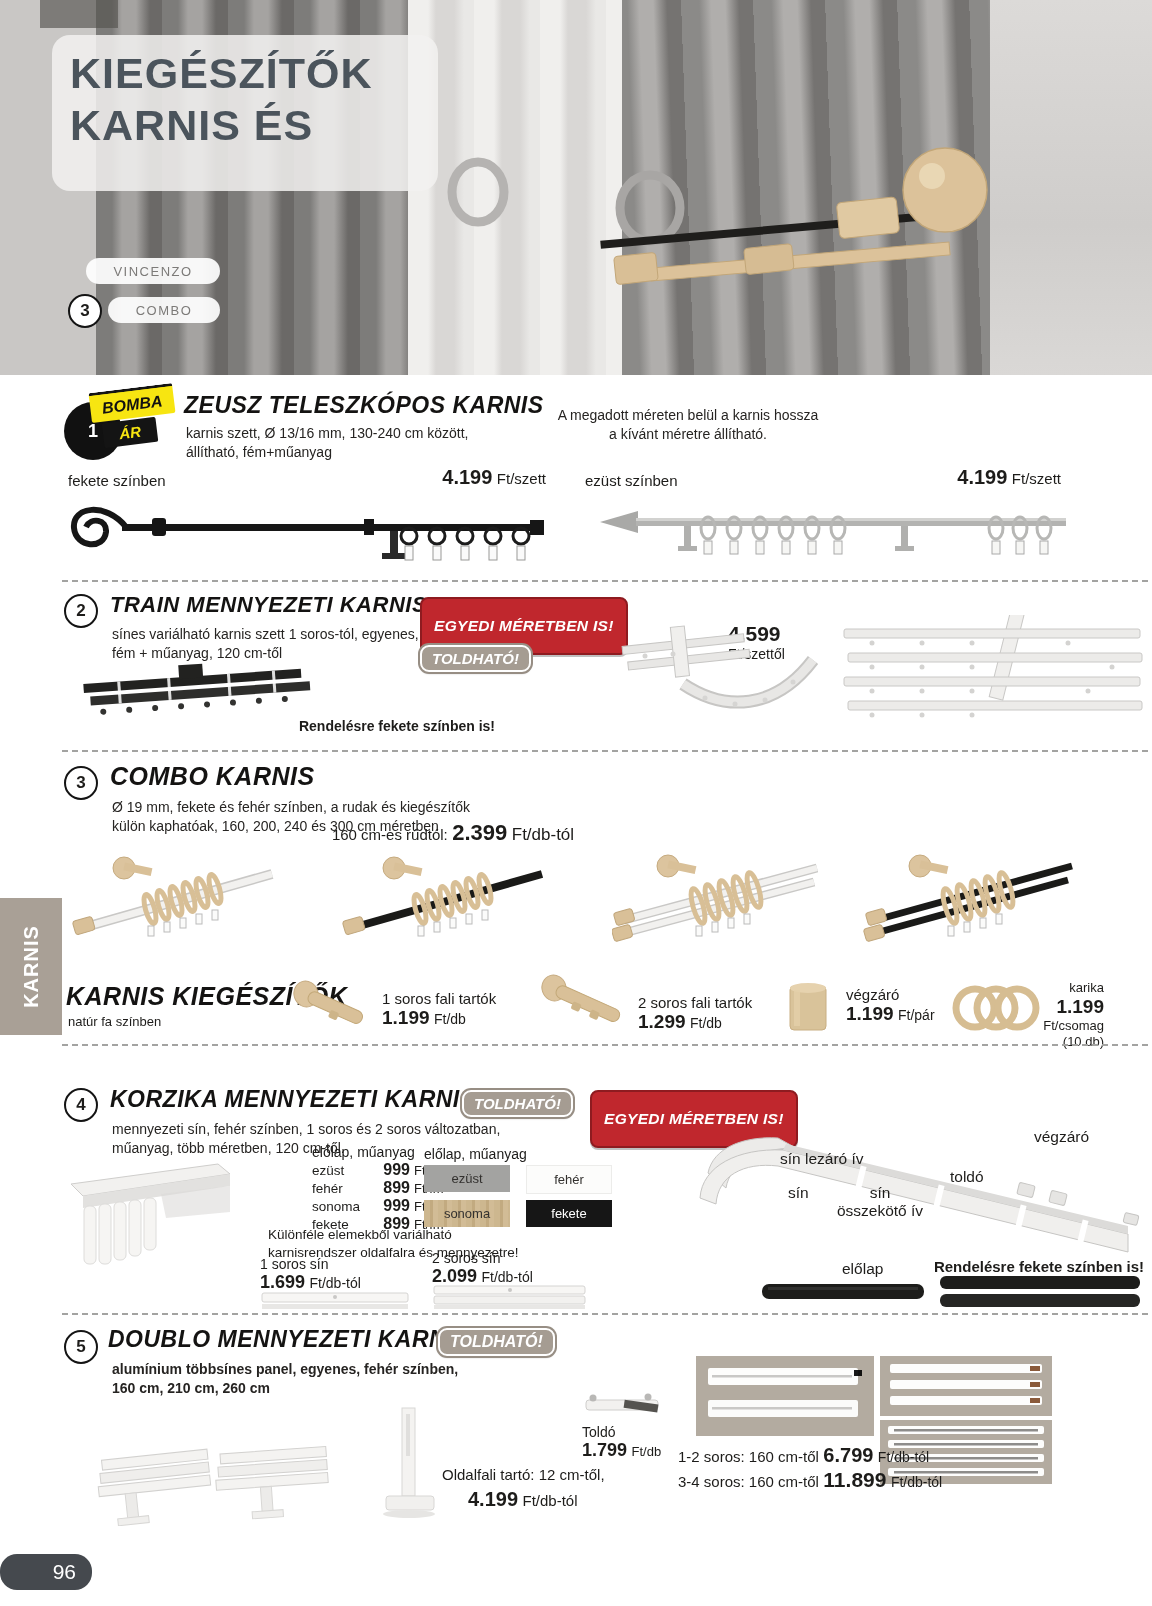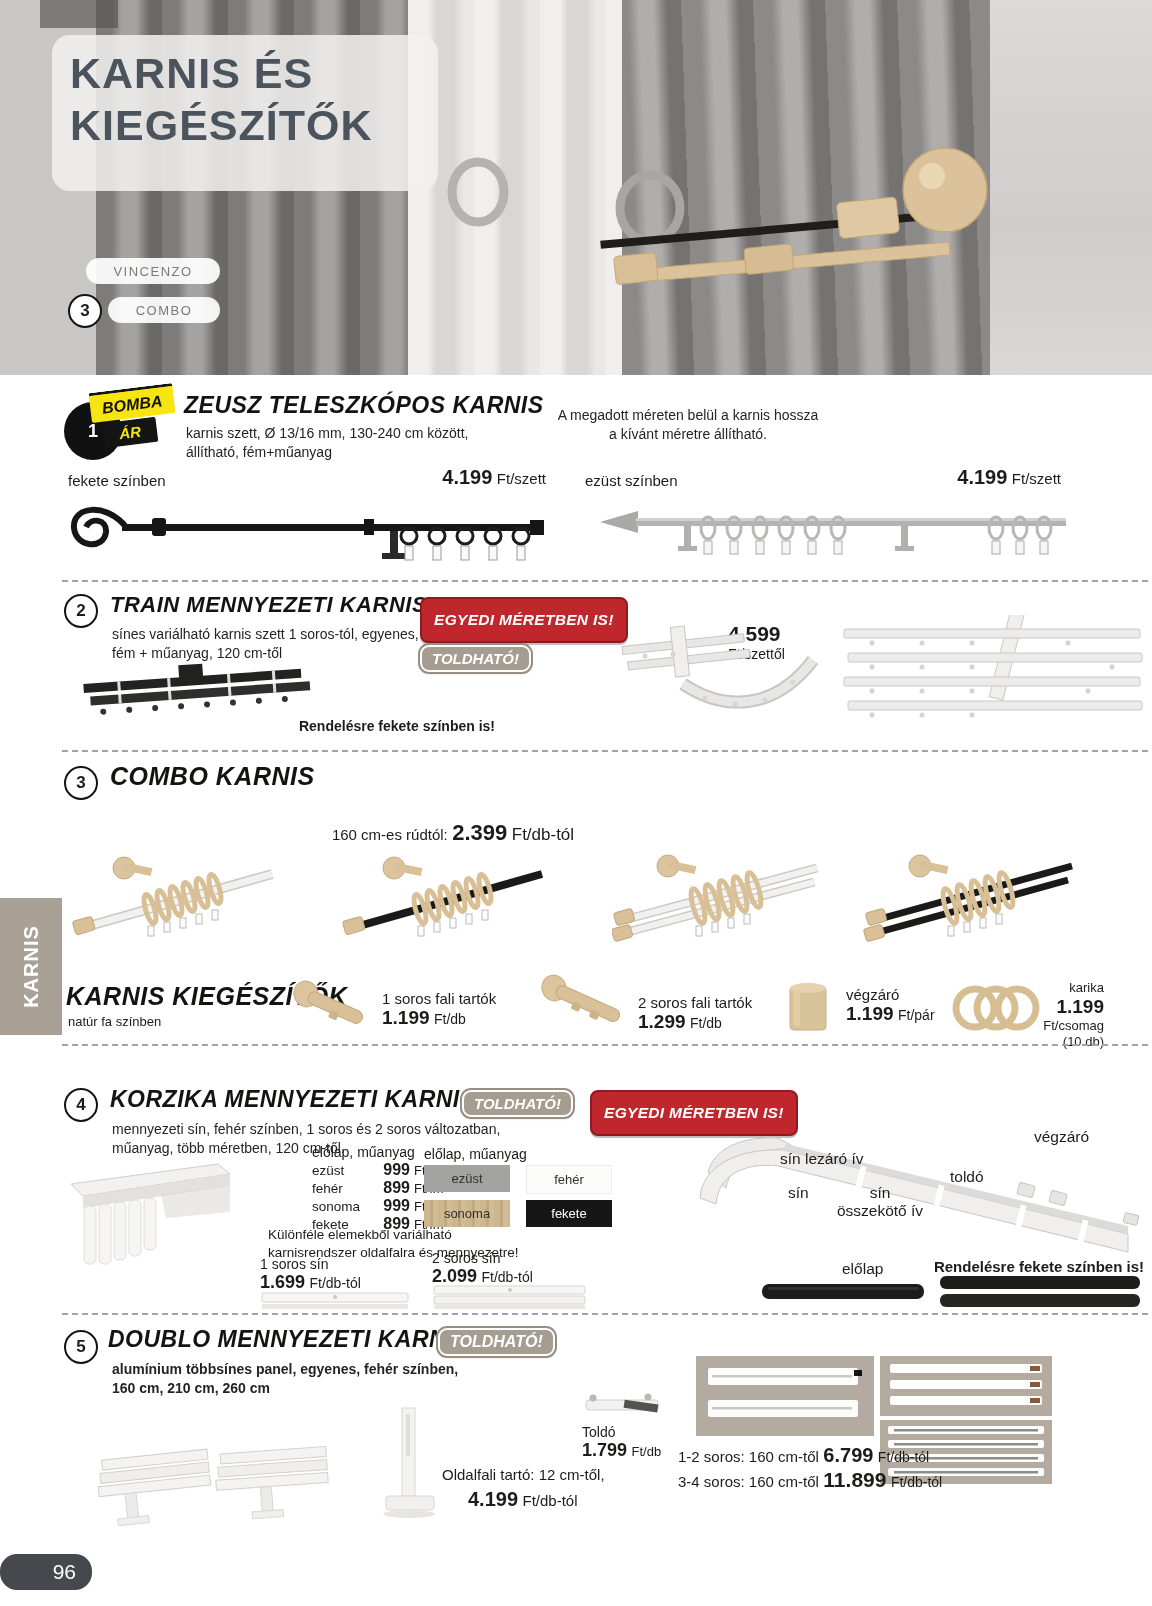--- a/index.html
+++ b/index.html
@@ -23,21 +23,21 @@
     letter-spacing:1px;color:var(--title-slate,#4b545c);}
   .pill{position:absolute;background:rgba(255,255,255,.92);border-radius:14px;display:flex;
     align-items:center;justify-content:center;font-size:13px;letter-spacing:1.5px;color:#7c7a78;}
   .num-circle{width:34px;height:34px;border:2.5px solid #141414;border-radius:50%;background:#fff;
     display:flex;align-items:center;justify-content:center;font-weight:bold;font-size:17px;box-sizing:border-box;}
   
   .sec-title{font-weight:bold;letter-spacing:.5px;color:#141312;white-space:nowrap;font-style:italic;}
   .desc{font-size:14px;line-height:1.38;color:#262422;}
   .dash{position:absolute;left:62px;right:4px;border-top:2px dashed #a3a3a1;height:0;}
   .badge-red{position:absolute;background:var(--accent-red,#c0272d);color:#fff;font-weight:bold;
-    font-style:italic;border:2px solid #8e1b20;border-radius:8px;padding:12px 12px;font-size:15.5px;
+    font-style:italic;border:2px solid #8e1b20;border-radius:8px;padding:18px 12px;font-size:15.5px;
     letter-spacing:.3px;box-shadow:0 2px 0 rgba(0,0,0,.25);white-space:nowrap;}
   .badge-taupe{position:absolute;background:var(--badge-taupe,#a59c92);color:#fff;font-weight:bold;
     font-style:italic;border-radius:9px;padding:3px 10px;font-size:15px;border:2px solid #fff;
     box-shadow:0 0 0 2px #978e84,0 2px 2px rgba(0,0,0,.2);white-space:nowrap;}
   .price-big{font-weight:bold;}
   .lblprice .lab{font-size:15px;}
   .lblprice .pr{font-size:19px;font-weight:bold;}
   .lblprice .un{font-size:14px;}
   
   .bomba-circle{position:absolute;left:64px;top:402px;width:58px;height:58px;background:#111;
@@ -97,22 +97,22 @@
           <rect x="345" y="126" width="48" height="26" rx="4" fill="#d6bc93" stroke="#c2a678"></rect>
         </g>
       <g transform="rotate(-6 465 98)">
           <rect x="438" y="80" width="60" height="36" rx="5" fill="#e0c9a2" stroke="#c2a678"></rect>
         </g>
       <circle cx="545" cy="70" r="42" fill="#dcc29a" stroke="#c2a678" stroke-width="1.5"></circle>
       <circle cx="532" cy="56" r="13" fill="#ecdcba" opacity=".8"></circle>
     </svg>
     <div class="hero-panel"></div>
     <div class="hero-title">
+      <div>KIEGÉSZÍTŐK</div>
       <div>KARNIS ÉS</div>
-      <div>KIEGÉSZÍTŐK</div>
     </div>
     <div class="pill" style="left:86px;top:258px;width:134px;height:26px;">
       <span>VINCENZO</span>
     </div>
     <div class="num-circle abs" style="left:68px;top:294px;">
       <span>3</span>
     </div>
     <div class="pill" style="left:108px;top:297px;width:112px;height:26px;">
       <span>COMBO</span>
     </div>
@@ -286,20 +286,24 @@
     </g>
   </svg>
   <div class="abs" style="left:252px;top:718px;width:290px;text-align:center;font-size:14px;font-weight:bold;">Rendelésre fekete színben is!</div>
 
   <div class="dash" style="top:750px;"></div>
 
   <div class="num-circle abs" style="left:64px;top:766px;">
     <span>3</span>
   </div>
   <div class="abs sec-title" style="left:110px;top:762px;font-size:25px;">COMBO KARNIS</div>
+  <div class="abs desc" style="left:112px;top:798px;">
+    <div>Ø 19 mm, fekete és fehér színben, a rudak és kiegészítők</div>
+    <div>külön kaphatóak, 160, 200, 240 és 300 cm méretben</div>
+  </div>
   <div class="abs" style="left:330px;top:820px;width:246px;text-align:center;white-space:nowrap;">
     <span style="font-size:15px;">160 cm-es rúdtól:</span>
     <span class="price-big" style="font-size:22px;">2.399</span>
     <span style="font-size:17px;">Ft/db-tól</span>
   </div>
 
   <svg class="abs" style="left:72px;top:846px;" width="205" height="96" viewBox="0 0 205 96">
     <circle cx="52" cy="22" r="11" fill="#dcc49e" stroke="#c6ab80"></circle>
     <g transform="rotate(12 60 22)">
         <rect x="52" y="18" width="28" height="8" fill="#d9c098"></rect>

